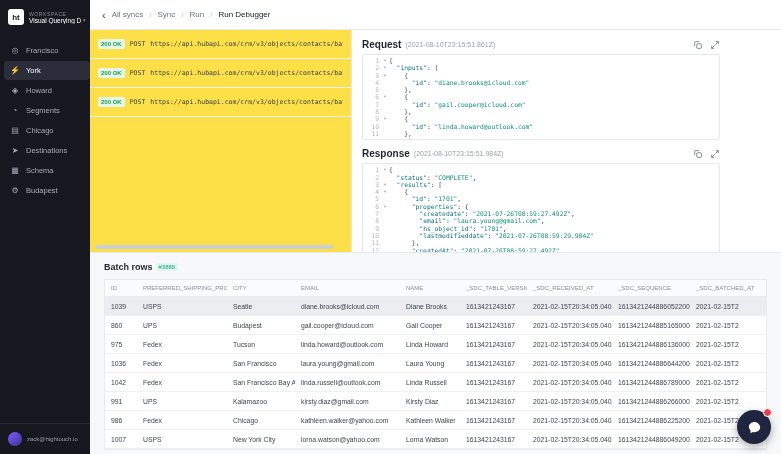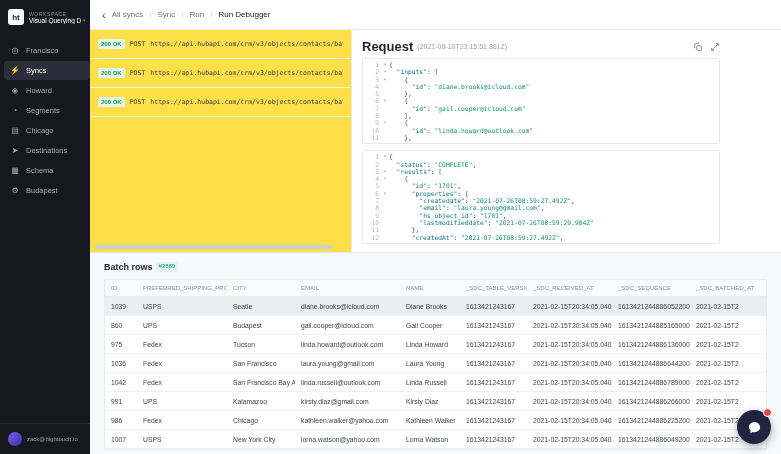--- a/index.html
+++ b/index.html
@@ -34,37 +34,37 @@
   .req-list{position:absolute;left:90px;top:30px;width:262px;height:222px;background:#fde047;border-right:1px solid #e9eaee}
   .req-row{display:flex;align-items:center;gap:5px;height:29px;padding:0 8px;border-bottom:1px solid #eef0f3;cursor:pointer}
   .badge-200{background:#e3f6e9;color:#1f9d55;font-size:6px;font-weight:bold;padding:2px 3px;border-radius:2px;white-space:nowrap;flex:none}
   .method{font-family:"DejaVu Sans Mono",monospace;font-size:6.5px;color:#374151;flex:none}
   .url{font-family:"DejaVu Sans Mono",monospace;font-size:6.5px;color:#374151;white-space:nowrap;overflow:hidden;flex:1}
   .hscroll{position:absolute;bottom:3px;left:5px;width:238px;height:4px;border-radius:2px;background:#ccd0d6;cursor:grab}
 
   
   .detail{position:absolute;left:352px;top:30px;width:429px;height:222px;padding:7px 10px;overflow:hidden;background:#fff}
   .panel-head{display:flex;align-items:center;width:358px;margin:2px 0 4px}
-  .panel-title{font-size:13px;font-weight:bold;color:#1f2430}
+  .panel-title{font-size:10px;font-weight:bold;color:#1f2430}
   .panel-ts{font-size:7px;color:#9aa0ab;margin-left:4px}
   .panel-icons{margin-left:auto;display:flex;gap:7px;align-items:center}
   .icon-btn{width:10px;height:10px;cursor:pointer;display:inline-flex}
   .icon-btn svg{width:10px;height:10px}
   .codeblock{width:358px;border:1px solid #e6e8ee;border-radius:2px;background:#fff;overflow:hidden;font-family:"DejaVu Sans Mono",monospace;font-size:6.3px;line-height:7.3px;padding:2px 0}
   .cl{display:flex;white-space:pre}
   .ln{width:18px;text-align:right;color:#b0b4bd;flex:none;padding-right:2px}
   .fold{width:8px;color:#9aa0ab;flex:none;font-size:5px;text-align:center;cursor:pointer}
   .c-p{color:#3d4450}
   .c-k{color:#0b7285}
   .c-s{color:#0a9176}
   .resp-gap{height:6px}
 
   
   .batch{position:absolute;left:90px;top:252px;width:691px;height:202px;background:#f7f8fa;border-top:1px solid #e7e8ec;overflow:hidden}
-  .batch-head{display:flex;gap:3px;padding:9px 14px 7px}
+  .batch-head{display:flex;align-items:center;gap:3px;padding:9px 14px 7px}
   .batch-title{font-size:9px;font-weight:bold;color:#1f2430}
   .batch-badge{font-size:6px;color:#0ca678;background:#e2f6ef;padding:1px 3px;border-radius:2px}
   .tablewrap{margin:0 14px;background:#fff;border:1px solid #e8eaee;overflow:hidden}
   table{border-collapse:collapse;table-layout:fixed;width:663px;font-size:6.8px;color:#3d4450}
   th{font-size:6px;color:#8a8f9b;text-transform:uppercase;text-align:left;font-weight:normal;padding:5px 6px;border-bottom:1px solid #e8eaee;background:#fafbfc;white-space:nowrap;overflow:hidden}
   td{padding:5.5px 6px;border-bottom:1px solid #eef0f3;white-space:nowrap;overflow:hidden}
   tr.selected td{background:#ebedf0}
 
   
   .intercom{position:absolute;right:10px;bottom:10px;width:34px;height:34px;border-radius:50%;background:#20253f;display:flex;align-items:center;justify-content:center;box-shadow:0 3px 8px rgba(0,0,0,.35);cursor:pointer}
@@ -84,21 +84,21 @@
       </div>
     </div>
   </div>
   <div class="nav">
       <div class="nav-item">
         <span class="nav-ic">◎</span>
         <span class="nav-label">Francisco</span>
       </div>
       <div class="nav-item active">
         <span class="nav-ic">⚡</span>
-        <span class="nav-label">Syncs</span>
+        <span class="nav-label">York</span>
       </div>
       <div class="nav-item">
         <span class="nav-ic">◈</span>
         <span class="nav-label">Howard</span>
       </div>
       <div class="nav-item">
         <span class="nav-ic">◔</span>
         <span class="nav-label">Segments</span>
       </div>
       <div class="nav-item">
@@ -186,20 +186,37 @@
       <div class="cl"><span class="ln">6</span><span class="fold">▾</span><span class="ccode"><span class="c-p">    {</span></span></div>
       <div class="cl"><span class="ln">7</span><span class="fold"></span><span class="ccode"><span class="c-p">      </span><span class="c-k">"id"</span><span class="c-p">: </span><span class="c-s">"gail.cooper@icloud.com"</span></span></div>
       <div class="cl"><span class="ln">8</span><span class="fold"></span><span class="ccode"><span class="c-p">    },</span></span></div>
       <div class="cl"><span class="ln">9</span><span class="fold">▾</span><span class="ccode"><span class="c-p">    {</span></span></div>
       <div class="cl"><span class="ln">10</span><span class="fold"></span><span class="ccode"><span class="c-p">      </span><span class="c-k">"id"</span><span class="c-p">: </span><span class="c-s">"linda.howard@outlook.com"</span></span></div>
       <div class="cl"><span class="ln">11</span><span class="fold"></span><span class="ccode"><span class="c-p">    },</span></span></div>
     </div>
 
   <div class="resp-gap"></div>
 
+  <div class="panel-head">
+    <span class="panel-title">Response</span>
+    <span class="panel-ts">(2021-08-10T23:15:51.984Z)</span>
+    <span class="panel-icons">
+      <span class="icon-btn">
+        <svg viewBox="0 0 24 24" fill="none" stroke="#6b7280" stroke-width="2">
+            <rect x="9" y="9" width="11" height="11" rx="2"></rect>
+            <path d="M15 4H6a2 2 0 0 0-2 2v9"></path>
+          </svg>
+      </span>
+      <span class="icon-btn">
+        <svg viewBox="0 0 24 24" fill="none" stroke="#6b7280" stroke-width="2">
+            <path d="M14 4h6v6M20 4l-7 7M10 20H4v-6M4 20l7-7"></path>
+          </svg>
+      </span>
+    </span>
+  </div>
   <div class="codeblock">
       <div class="cl"><span class="ln">1</span><span class="fold">▾</span><span class="ccode"><span class="c-p">{</span></span></div>
       <div class="cl"><span class="ln">2</span><span class="fold"></span><span class="ccode"><span class="c-p">  </span><span class="c-k">"status"</span><span class="c-p">: </span><span class="c-s">"COMPLETE"</span><span class="c-p">,</span></span></div>
       <div class="cl"><span class="ln">3</span><span class="fold">▾</span><span class="ccode"><span class="c-p">  </span><span class="c-k">"results"</span><span class="c-p">: [</span></span></div>
       <div class="cl"><span class="ln">4</span><span class="fold">▾</span><span class="ccode"><span class="c-p">    {</span></span></div>
       <div class="cl"><span class="ln">5</span><span class="fold"></span><span class="ccode"><span class="c-p">      </span><span class="c-k">"id"</span><span class="c-p">: </span><span class="c-s">"1701"</span><span class="c-p">,</span></span></div>
       <div class="cl"><span class="ln">6</span><span class="fold">▾</span><span class="ccode"><span class="c-p">      </span><span class="c-k">"properties"</span><span class="c-p">: {</span></span></div>
       <div class="cl"><span class="ln">7</span><span class="fold"></span><span class="ccode"><span class="c-p">        </span><span class="c-k">"createdate"</span><span class="c-p">: </span><span class="c-s">"2021-07-26T08:59:27.492Z"</span><span class="c-p">,</span></span></div>
       <div class="cl"><span class="ln">8</span><span class="fold"></span><span class="ccode"><span class="c-p">        </span><span class="c-k">"email"</span><span class="c-p">: </span><span class="c-s">"laura.young@gmail.com"</span><span class="c-p">,</span></span></div>
       <div class="cl"><span class="ln">9</span><span class="fold"></span><span class="ccode"><span class="c-p">        </span><span class="c-k">"hs_object_id"</span><span class="c-p">: </span><span class="c-s">"1701"</span><span class="c-p">,</span></span></div>

